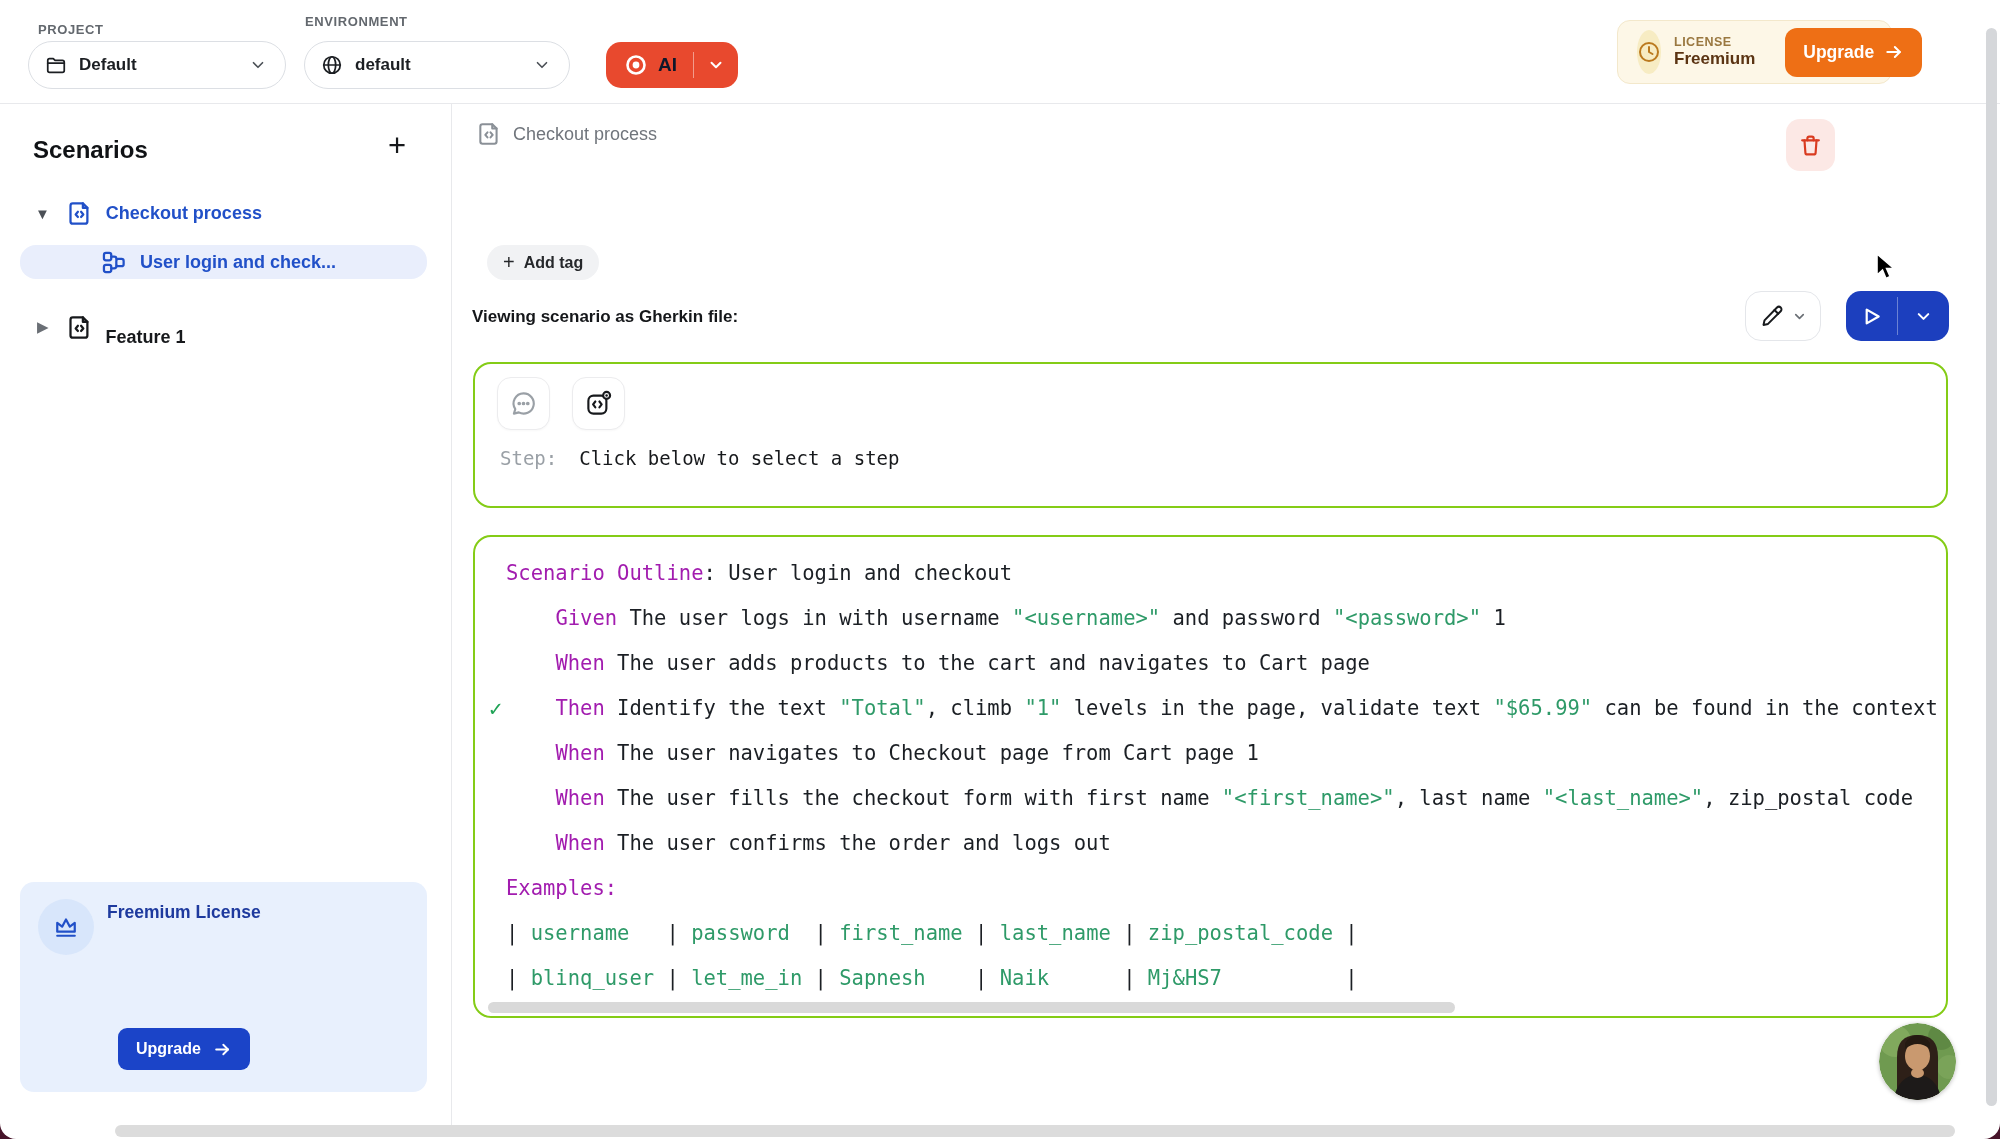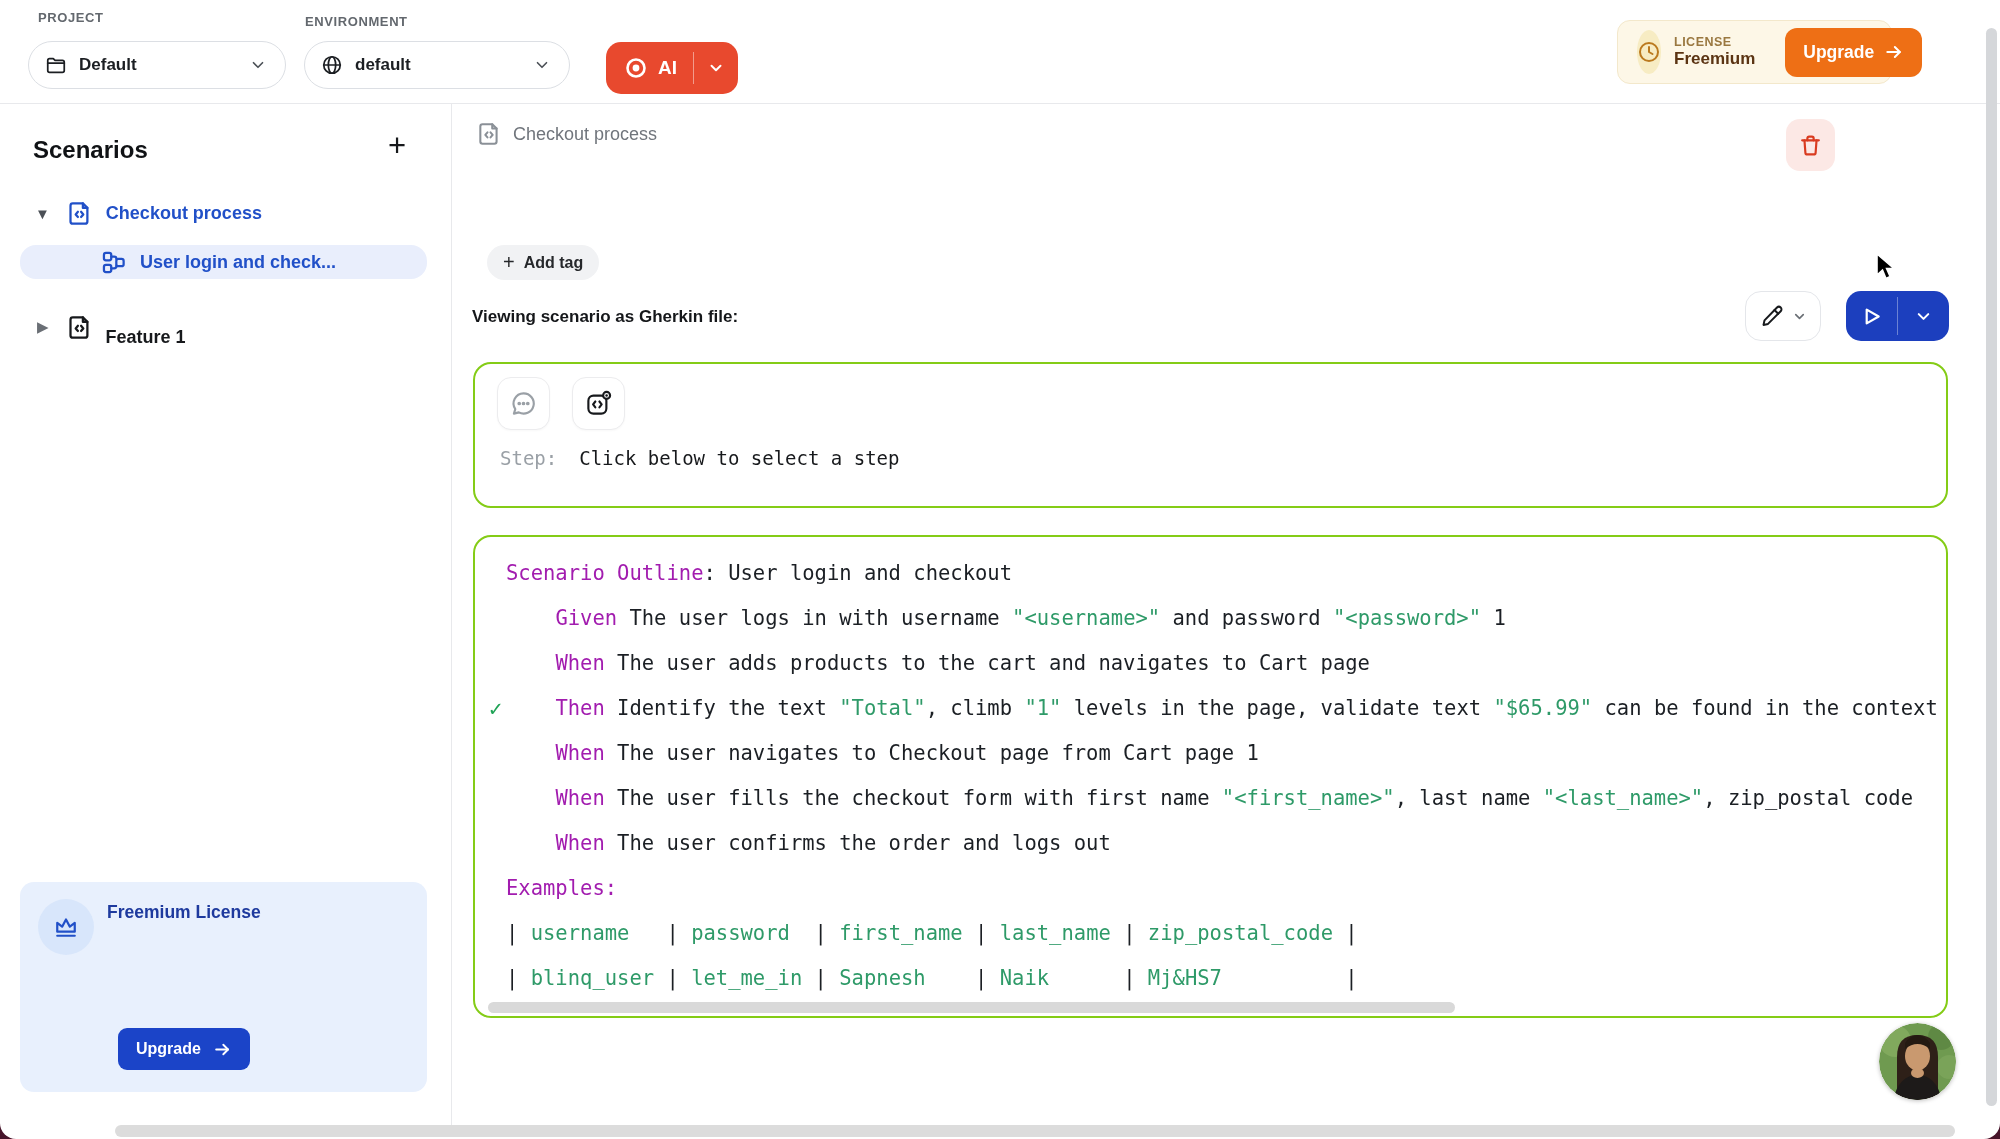--- a/index.html
+++ b/index.html
@@ -8,22 +8,22 @@
          border-radius:0 0 16px 16px; overflow:hidden; }
   .abs { position:absolute; }
   svg { display:block; }
 
   
   .field-label { font-size:13px; font-weight:bold; letter-spacing:.6px; color:#63686e; }
   .pill { display:flex; align-items:center; gap:12px; height:48px; border:1px solid #dcdfe4;
           border-radius:24px; background:#fff; padding:0 18px 0 16px; cursor:pointer; }
   .pill .lbl { font-size:17px; font-weight:bold; color:#1c1f23; }
   .pill .spacer { flex:1; }
-  .ai-btn { display:flex; align-items:stretch; height:52px; background:#e8492e; border-radius:15px;
-            color:#ffffff; overflow:hidden; cursor:pointer; }
+  .ai-btn { display:flex; align-items:stretch; height:46px; background:#e8492e; border-radius:15px;
+            color:#0f172a; overflow:hidden; cursor:pointer; }
   .ai-btn .main { display:flex; align-items:center; gap:10px; padding:0 16px 0 18px; font-size:19px; font-weight:bold; }
   .ai-btn .div { width:1px; background:rgba(255,255,255,.45); margin:10px 0; }
   .ai-btn .caret { display:flex; align-items:center; padding:0 13px; }
 
   .license-box { display:flex; align-items:center; background:#fdf7e7; border:1px solid #f3e8cb;
                  border-radius:13px; padding:0 14px 0 12px; height:64px; }
   .clock-wrap { width:44px; height:44px; border-radius:50%; background:#f7ecc3; display:flex;
                 align-items:center; justify-content:center; }
   .lic-label { font-size:12.5px; font-weight:bold; letter-spacing:.5px; color:#9a7840; }
   .lic-value { font-size:17px; font-weight:bold; color:#5b3413;text-align:center; }
@@ -78,21 +78,21 @@
 
   .divider-h { background:#e8e9ec; }
   .divider-v { background:#e8e9ec; }
   .scroll-thumb { background:#d5d7da; border-radius:6px; }
 </style>
 </head>
 <body>
 
 <div id="app">
 
-  <div class="abs" style="left:38px; top:8px;">
+  <div class="abs" style="left:38px; top:20px;">
     <span class="field-label">PROJECT</span>
   </div>
   <div class="abs pill" style="left:28px; top:41px; width:258px;">
     <span>
       <svg width="22" height="22" viewBox="0 0 24 24" fill="none" stroke="#1c1f23" stroke-width="1.9" stroke-linecap="round" stroke-linejoin="round">
           <path d="M3 7a2 2 0 0 1 2-2h4l2 2h8a2 2 0 0 1 2 2v9a2 2 0 0 1-2 2H5a2 2 0 0 1-2-2z"></path>
           <path d="M3 10h18"></path>
         </svg>
     </span>
     <span class="lbl">Default</span>

